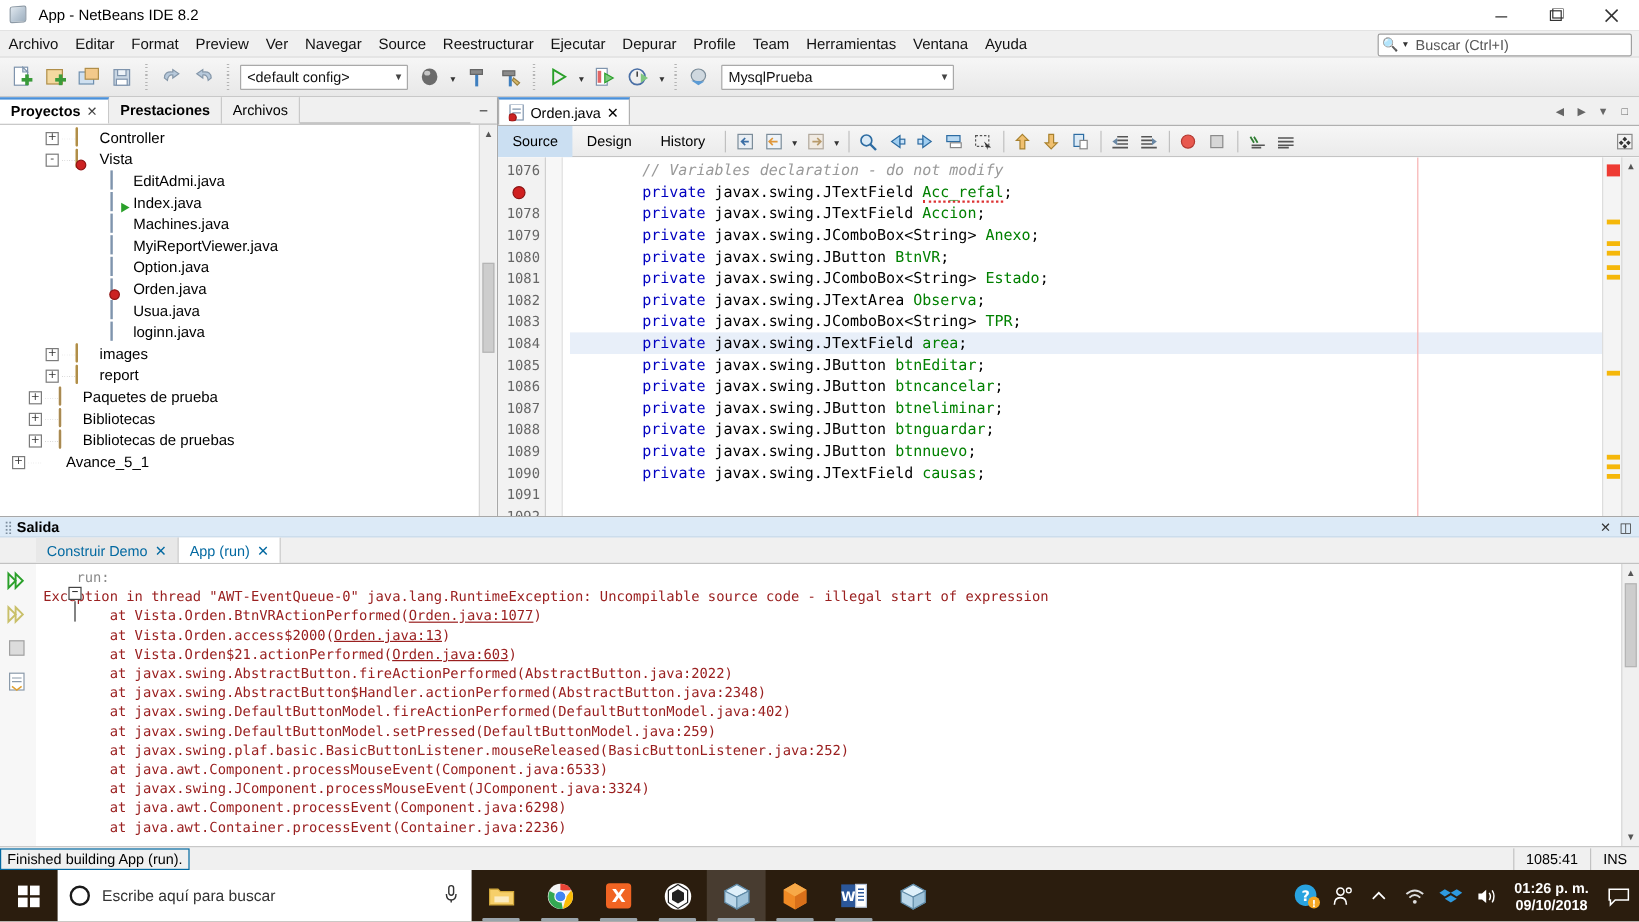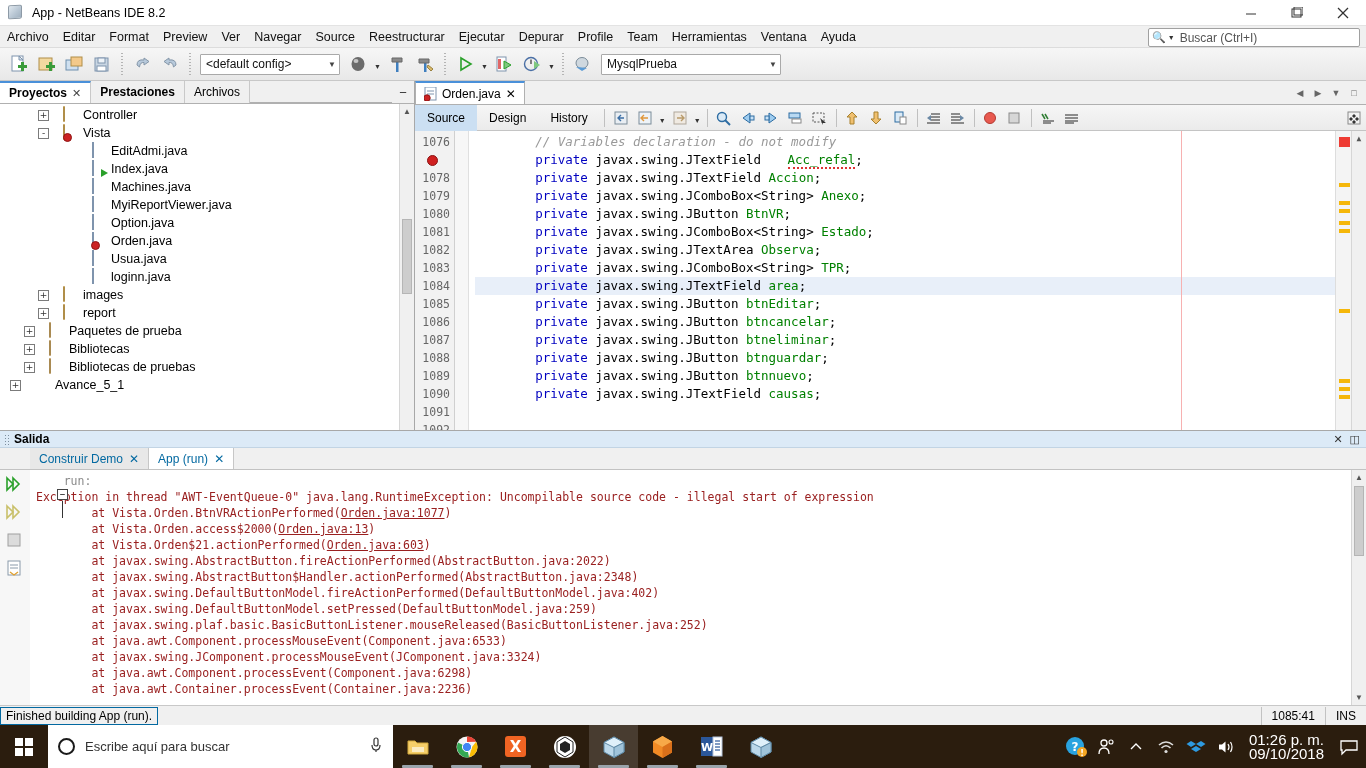--- a/index.html
+++ b/index.html
@@ -167,21 +167,21 @@
   .errdot { display: inline-block; width: 11px; height: 11px; border-radius: 50%;
             background: #d02020; border: 1px solid #8c1414; vertical-align: -2px; }
   .fold { width: 14px; background: #f7f7f7; border-right: 1px solid #e0e0e0; padding-top: 2px; }
   .codetext { flex: 1; padding: 2px 0 0 6px; position: relative; overflow: hidden; }
   .cline { height: 18px; line-height: 18px; font-size: 12.5px; white-space: pre; }
   .cline.hl { background: #e8eff9; }
   .kw { color: #0000c0; }
   .id { color: #008000; }
   .cm { color: #999999; font-style: italic; }
   .plain { color: #000; }
-  .squig { border-bottom: 2px dotted #d33; padding-bottom: 0px; margin-left: 19px; }
+  .squig { border-bottom: 2px dotted #d33; padding-bottom: 0px; }
   .errline-mark { position: absolute; left: 712px; top: 0; bottom: 0; width: 1px;
                   background: #f7b1b1; }
   .ed-vscroll { width: 15px; background: #f0f0f0; border-left: 1px solid #d6d6d6;
                 position: relative; }
   .annot-bar { width: 16px; background: #f4f4f4; border-left: 1px solid #ddd; position: relative; }
   .annot { position: absolute; left: 3px; width: 11px; height: 4px; background: #f5b70a; }
   .annot.red { background: #ee3b33; height: 10px; top: 6px; }
 
   
   .output { position: absolute; left: 0; right: 0; bottom: 63px; height: 275px;
@@ -239,22 +239,22 @@
   .tb-apps { display: flex; align-items: center; height: 43px; }
   .tapp { width: 49px; height: 43px; display: flex; align-items: center; justify-content: center;
           position: relative; }
   .tapp.active { background: rgba(255,255,255,0.14); }
   .tapp .underline { position: absolute; bottom: 0; left: 9px; right: 9px; height: 3px;
                      background: #9aa4ab; border-radius: 1px; }
   .tray { margin-left: auto; display: flex; align-items: center; height: 43px;
           color: #fff; font-size: 11px; gap: 0; }
   .tray-ic { width: 30px; height: 43px; display: flex; align-items: center; justify-content: center;
              color: #fff; }
-  .clock { text-align: center; line-height: 14px; font-size: 15px; color: #fff;
-           padding: 0 8px; }
+  .clock { text-align: center; line-height: 14px; font-size: 12px; color: #fff;
+           padding: 0 8px; font-weight: bold; }
   .actioncenter { width: 34px; height: 43px; display: flex; align-items: center; justify-content: center; }
 </style>
 </head>
 <body>
 
 <div id="app">
 
   <div class="titlebar">
     <div class="tb-icon">
         <div class="cube"></div>
@@ -395,21 +395,21 @@
         </svg>
     </div>
     <div class="dd-arrow">▼</div>
     <div class="sep"></div>
     <div class="tbtn">
       <svg width="21" height="19">
           <ellipse cx="9" cy="8" rx="6" ry="5.5" fill="#cfd8df" stroke="#7b8c99"></ellipse>
           <path d="M3 12 L9 16 L14 13" fill="#5b9bd5"></path>
         </svg>
     </div>
-    <div class="combo" style="width:180px;margin-left:4px;text-align:right;">
+    <div class="combo" style="width:194px;margin-left:4px;text-align:right;">
       <span>MysqlPrueba</span>
       <span class="arw">▼</span>
     </div>
   </div>
 
   <div class="main">
 
     <div class="left-col">
       <div class="tabstrip">
         <div class="wtab sel">

